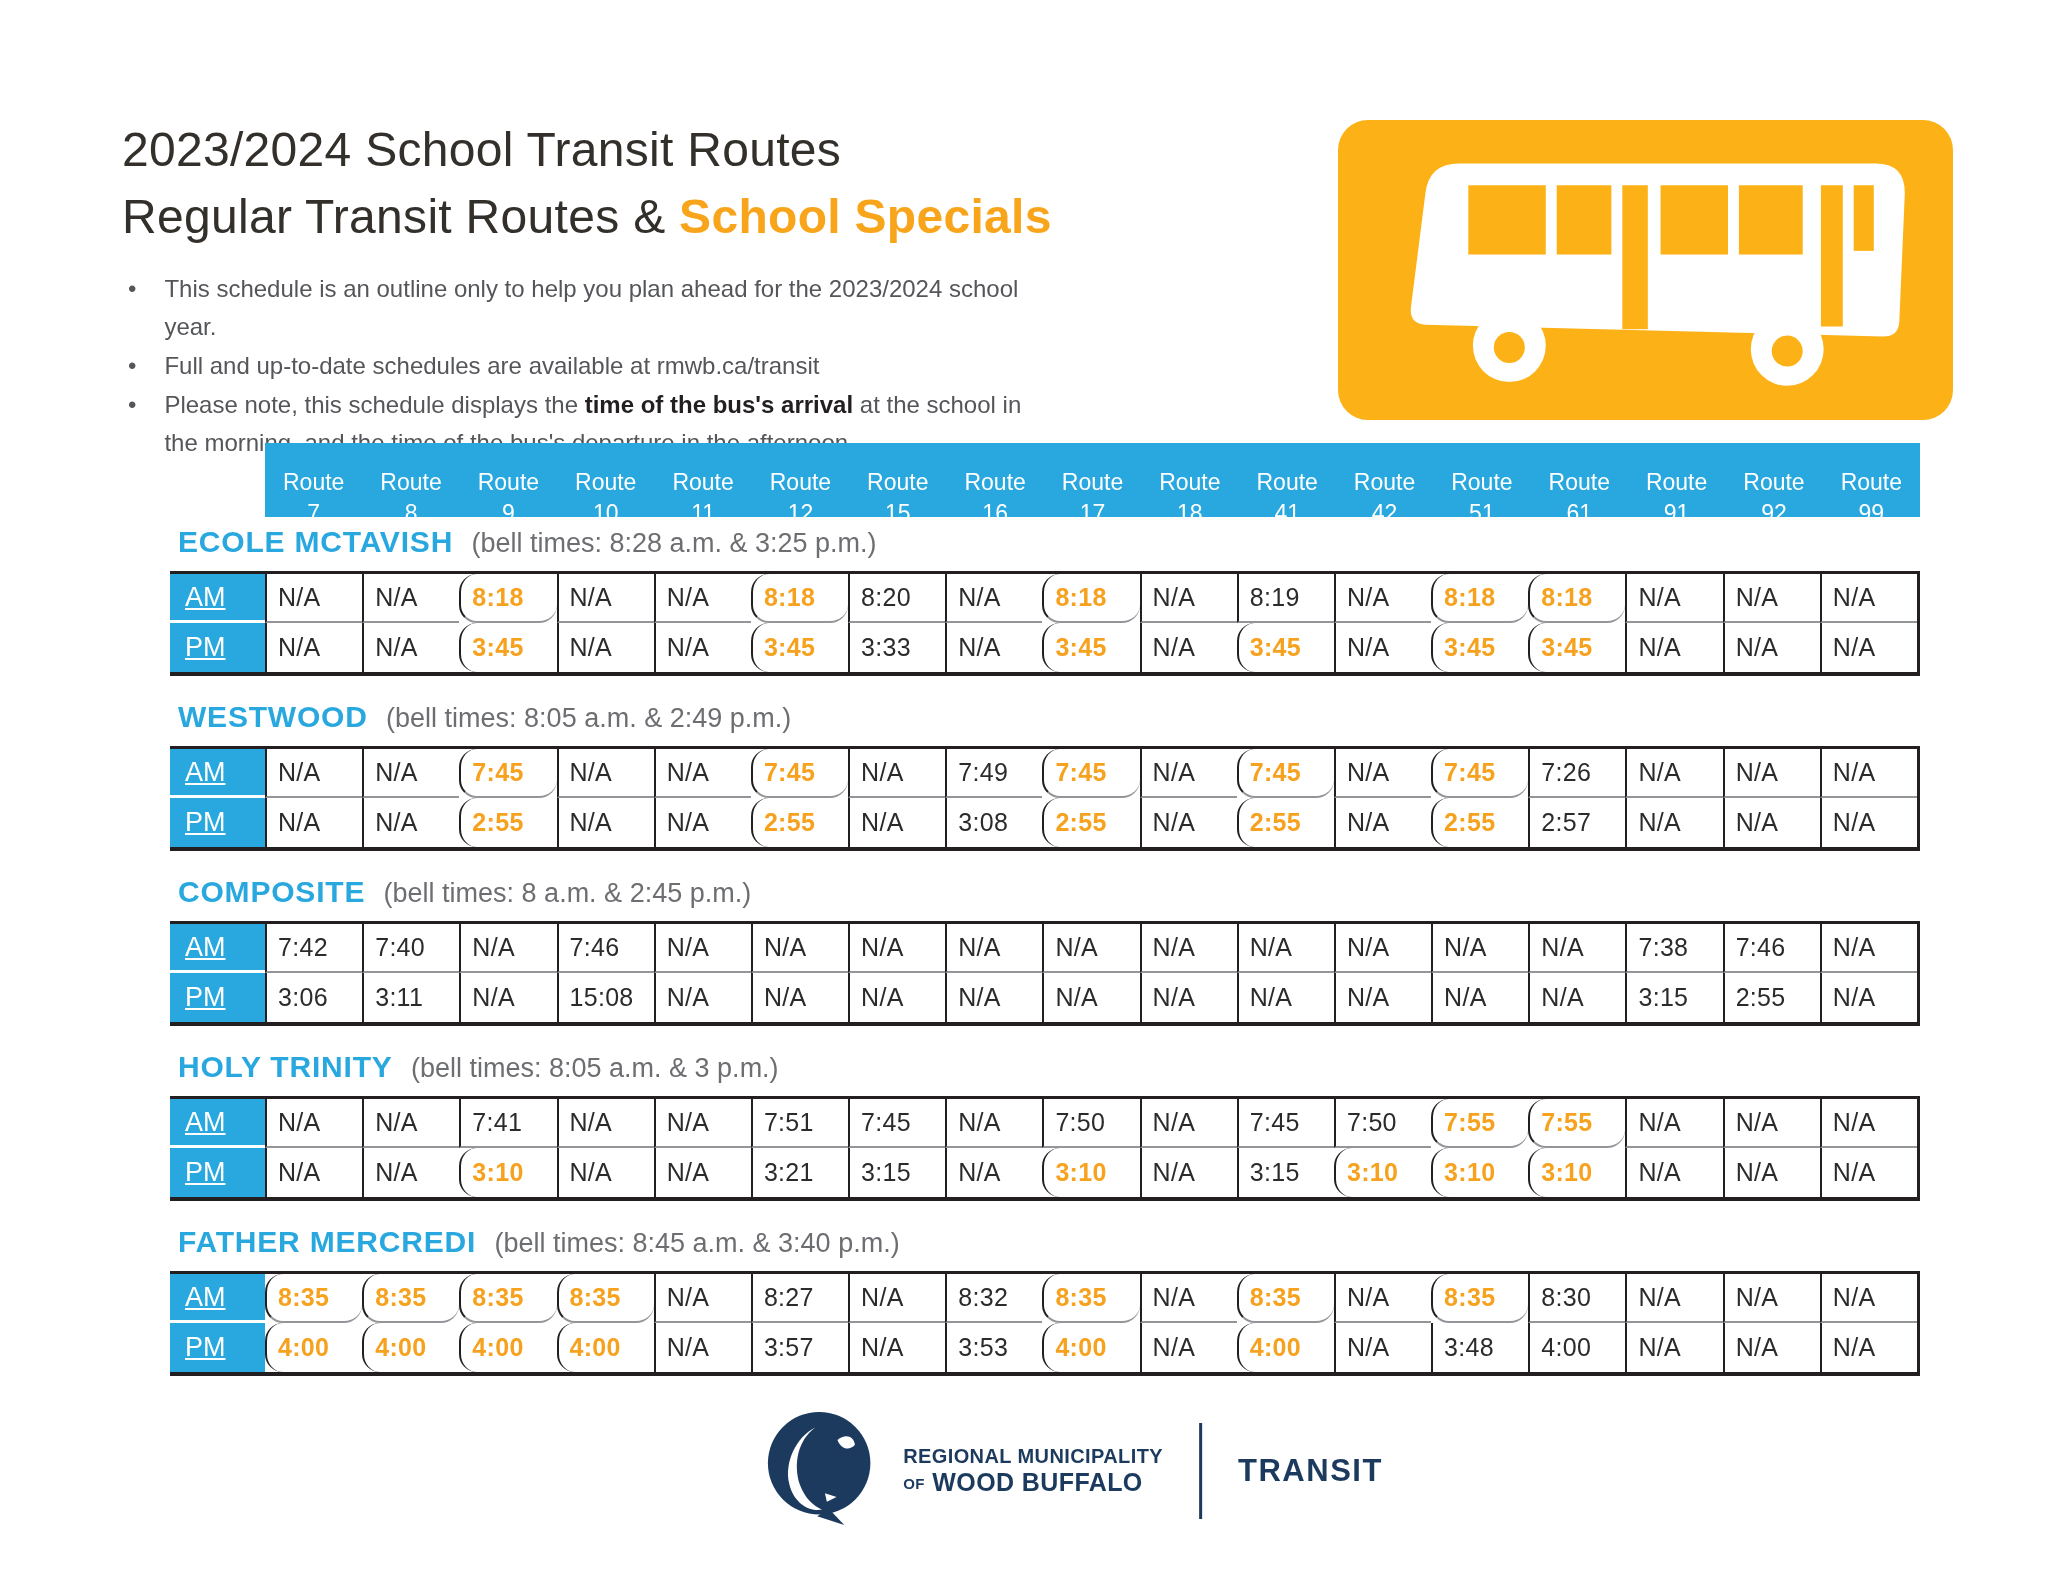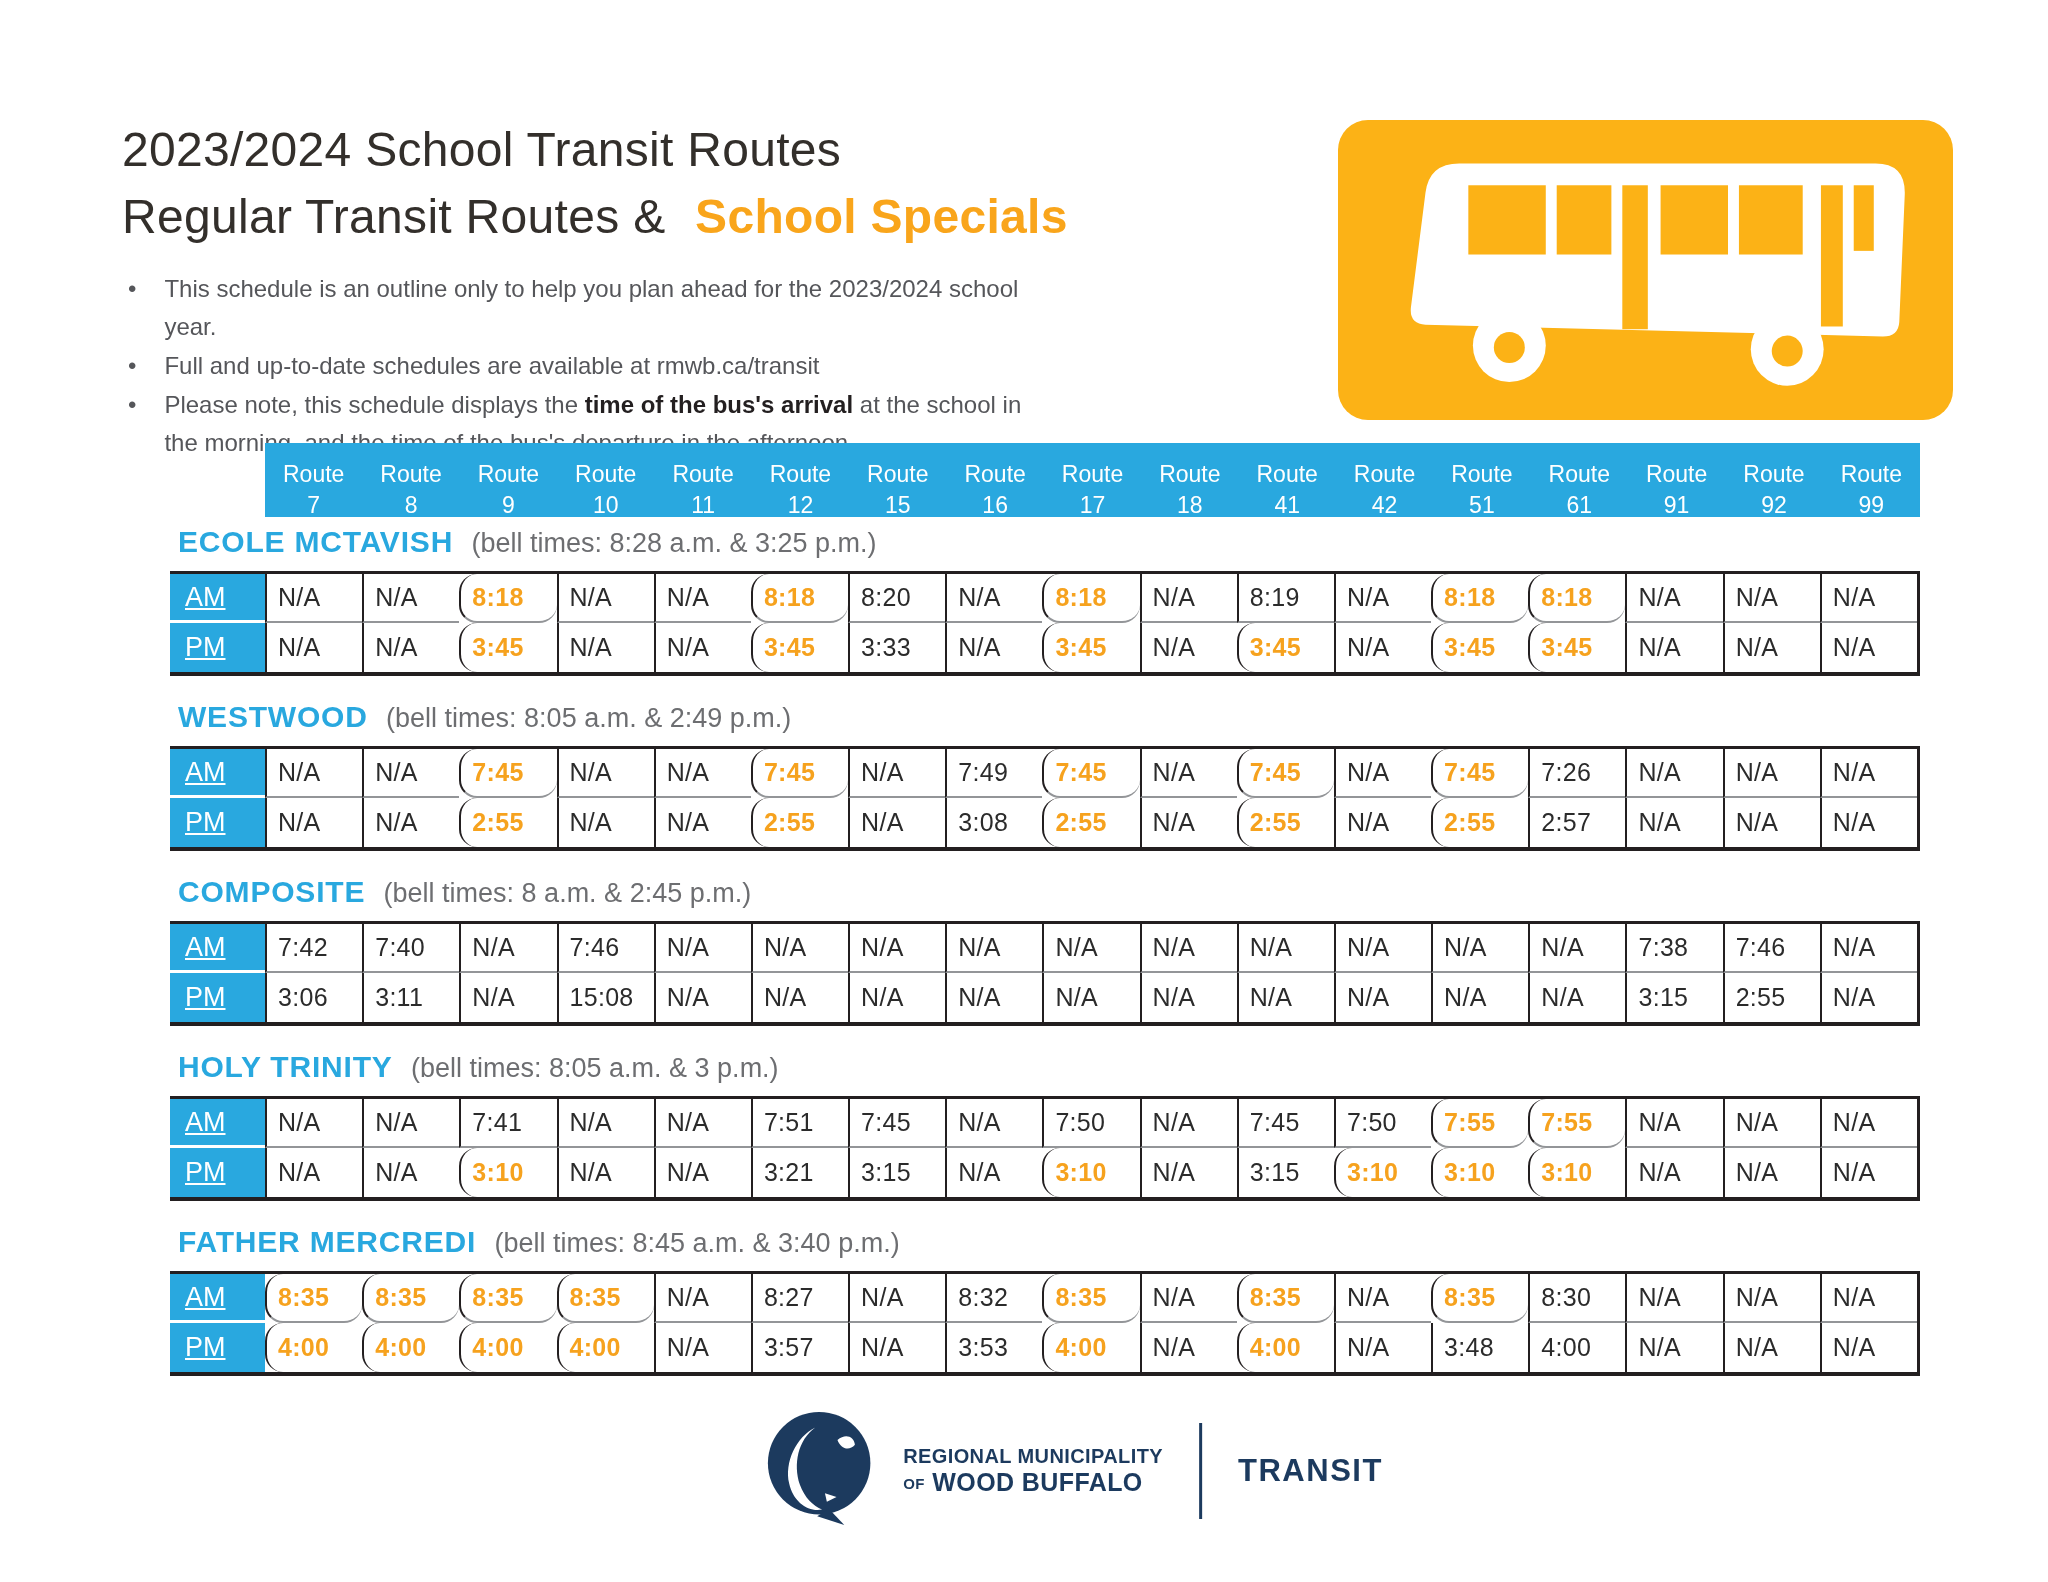--- a/index.html
+++ b/index.html
@@ -2,32 +2,32 @@
 <html><head>
 <meta charset="utf-8">
 <style>
   html,body{margin:0;padding:0;background:#ffffff;}
   .page{
     position:relative;width:2048px;height:1582px;background:#ffffff;overflow:hidden;
     font-family:"Liberation Sans",sans-serif;color:#2b2b2b;
   }
   
   .title{position:absolute;left:122px;top:116px;font-size:48px;line-height:1.40;color:#332f2b;letter-spacing:.3px;}
-  .title .hl{color:#f9a51b;font-weight:bold;margin-left:16px;}
+  .title .hl{color:#f9a51b;font-weight:bold;}
   .notes{position:absolute;left:128px;top:270px;width:905px;font-size:24px;line-height:38px;color:#55565a;}
   .note{display:flex;gap:28px;margin-bottom:1px;}
   .note .dot{flex:0 0 auto;}
   .note b{color:#231f20;}
   
   .bus-box{position:absolute;left:1338px;top:120px;width:615px;height:300px;background:#fcb216;border-radius:30px;
            display:flex;align-items:center;justify-content:center;}
   
   .band{position:absolute;left:265px;top:443px;width:1655px;height:74px;background:#29a8df;
         display:grid;grid-template-columns:repeat(17,1fr);color:#fff;}
-  .route-col{text-align:center;padding-top:16px;font-size:23px;line-height:31px;}
+  .route-col{text-align:center;padding-top:24px;font-size:23px;line-height:31px;}
   
   .schools{position:absolute;left:170px;top:525px;width:1750px;}
   .school{margin-bottom:24px;}
   .school-heading{margin:0 0 11px 8px;font-size:30px;line-height:34px;font-weight:normal;}
   .school-name{color:#29a8df;font-weight:bold;letter-spacing:.8px;}
   .bell{color:#6d6e71;font-size:27px;margin-left:10px;}
   .sched{border:3px solid #231f20;border-bottom-width:4px;border-left:none;}
   .srow{display:grid;grid-template-columns:95px repeat(17,1fr);height:49px;}
   .row-label{background:#29a8df;color:#fff;font-size:27px;display:flex;align-items:center;padding-left:15px;text-decoration:underline;}
   .srow.am .row-label{border-bottom:3px solid #ffffff;}

